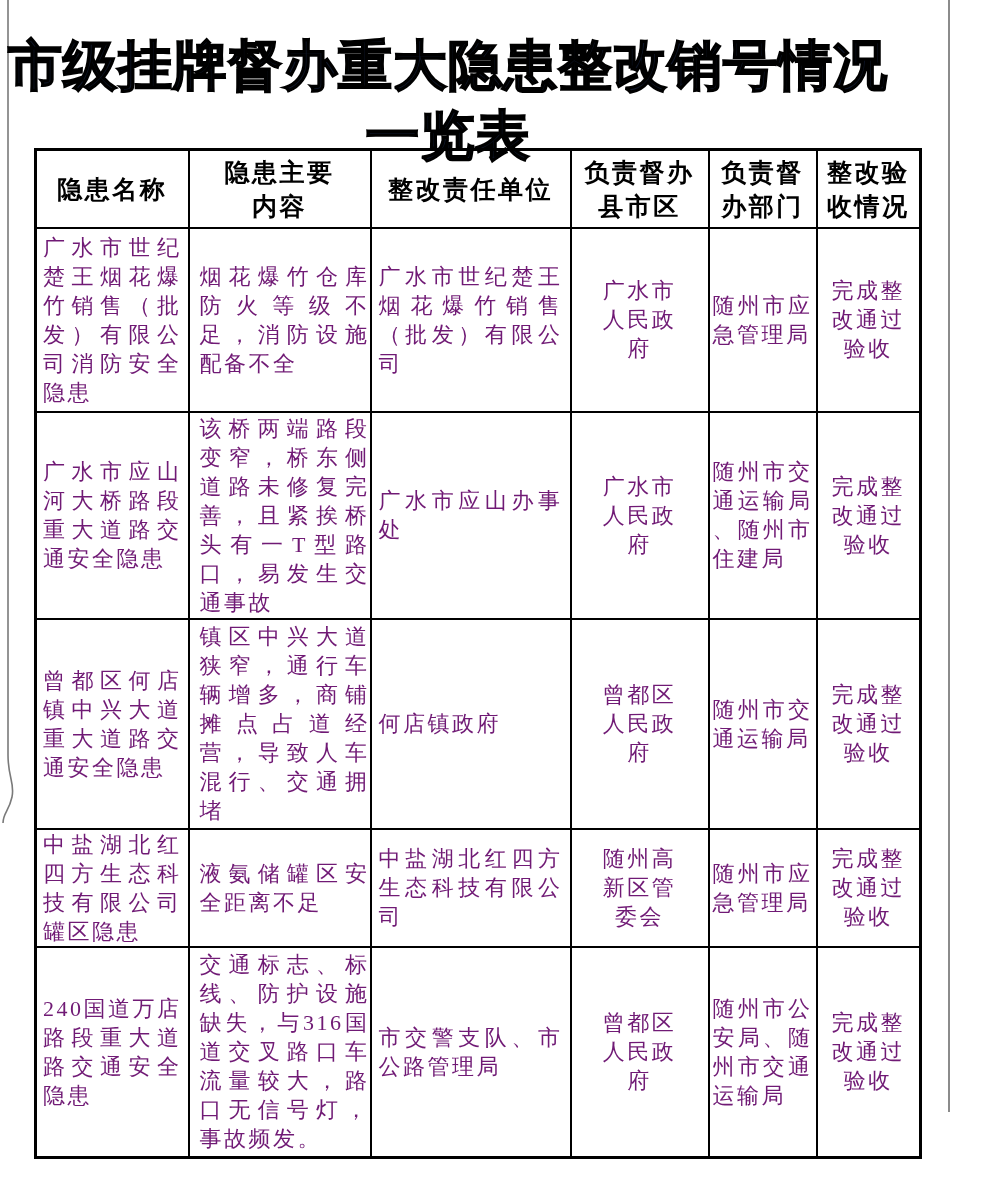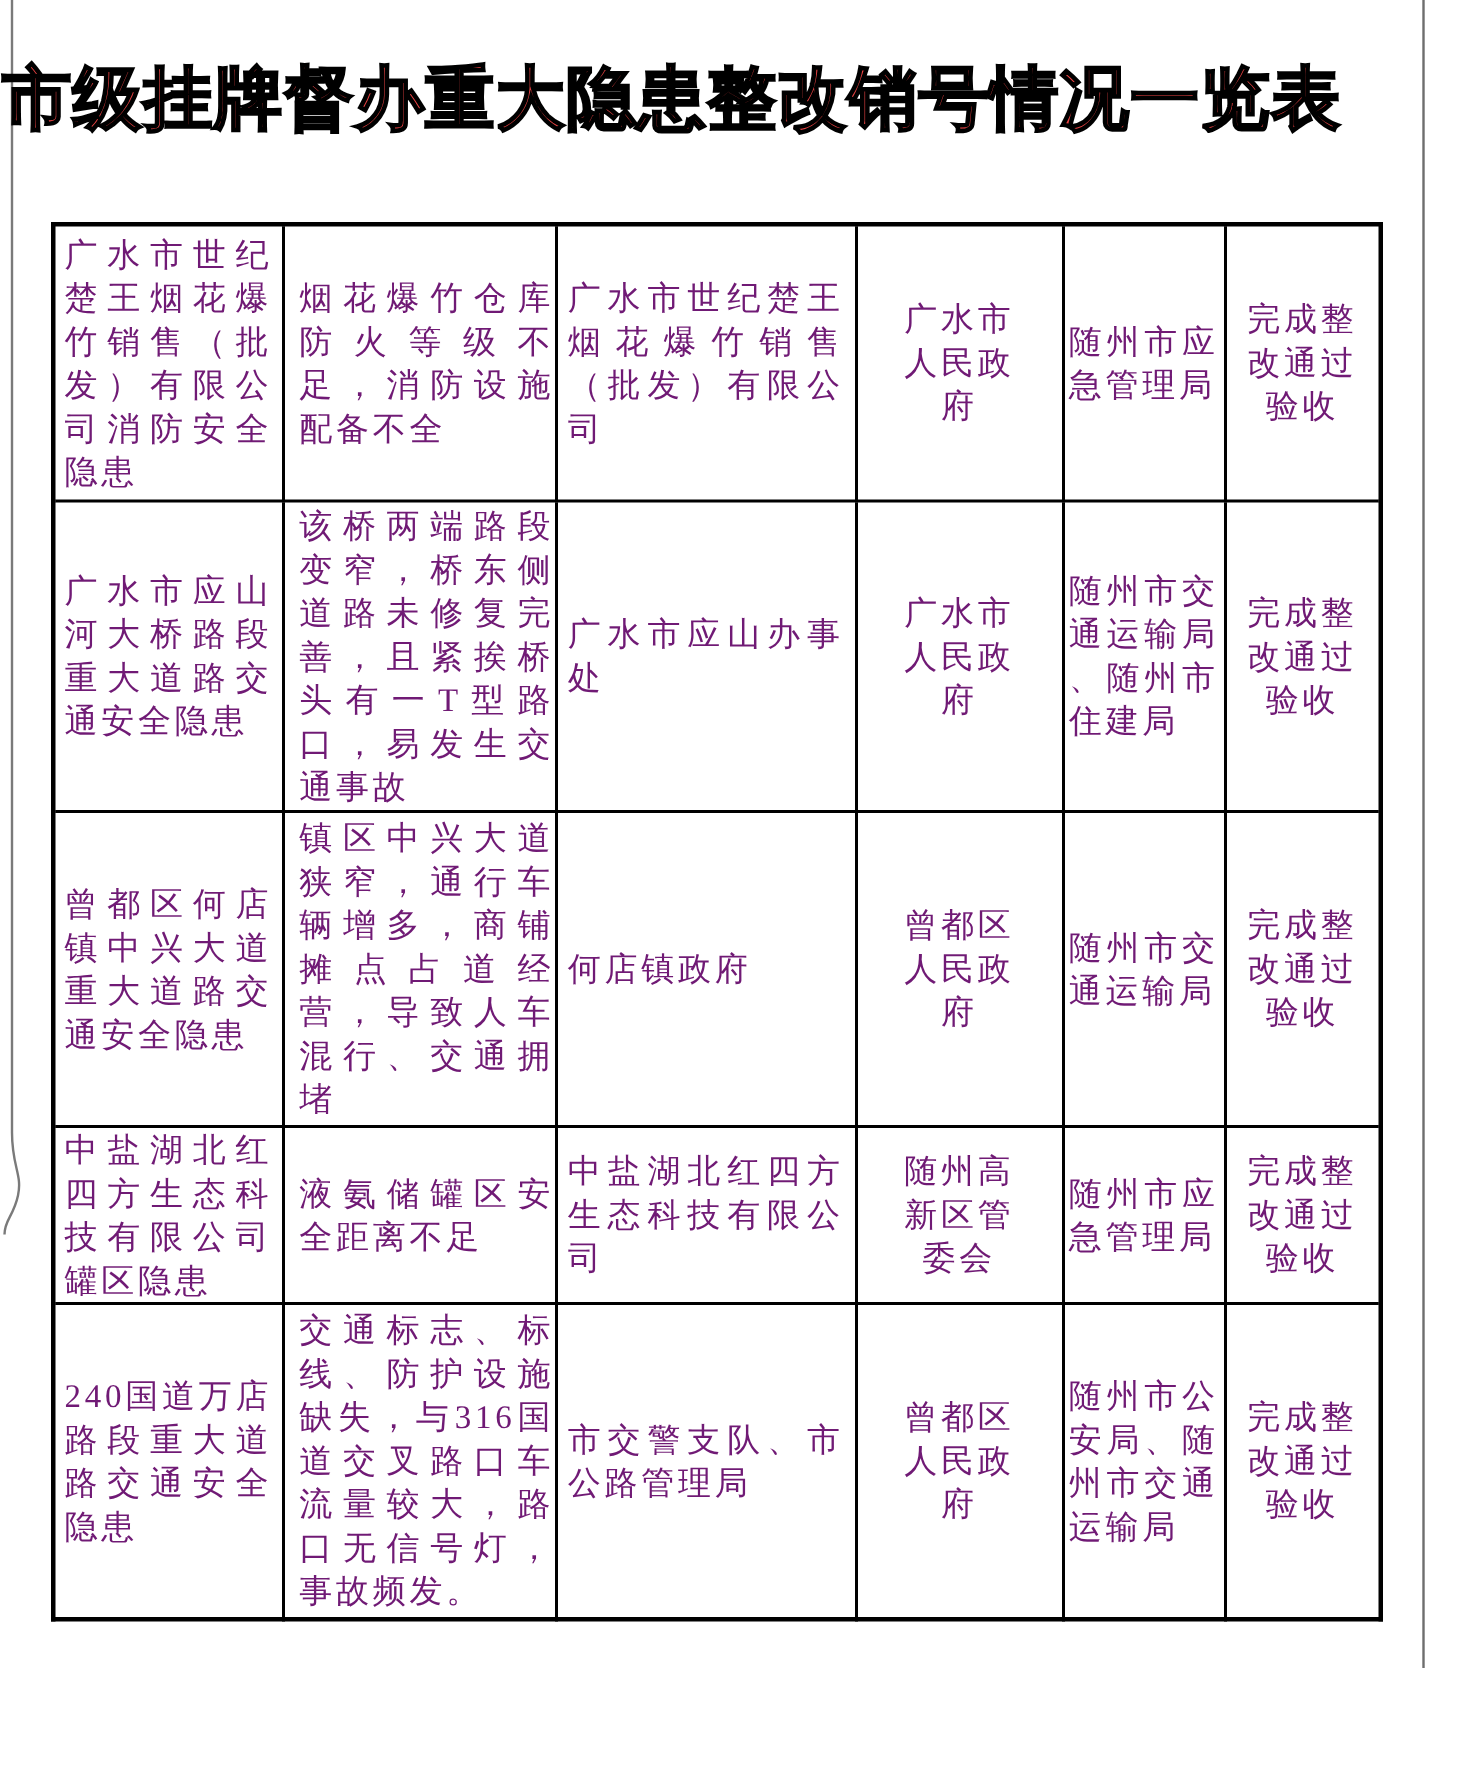--- a/index.html
+++ b/index.html
@@ -10,24 +10,24 @@
   }
   .scan-artifacts{
     position:absolute;left:0;top:0;width:989px;height:1180px;
     pointer-events:none;
   }
   .doc-title{
     position:absolute;top:30px;left:0;width:896px;
     text-align:center;
     font-family:"Liberation Sans", sans-serif;
     font-weight:900;
-    font-size:46px;
+    font-size:54px;
     line-height:70px;
     letter-spacing:1px;
-    color:#ef4444;
+    color:#0f172a;
     -webkit-text-stroke:1.6px #000;
   }
   table.main{
     position:absolute;left:34px;top:148px;
     border-collapse:collapse;table-layout:fixed;
     border:3px solid #000;
     width:885px;
   }
   table.main td, table.main th{
     border:2px solid #000;
@@ -73,20 +73,40 @@
 <table class="main">
   <colgroup>
     <col style="width:153px">
       <col style="width:182px">
       <col style="width:200px">
     <col style="width:138px">
       <col style="width:108px">
       <col style="width:104px">
   </colgroup>
   <tbody>
+      <tr class="hdr">
+    <th>
+          <div>隐患名称</div>
+        </th>
+    <th>
+          <div class="hw120">隐患主要内容</div>
+        </th>
+    <th>
+          <div>整改责任单位</div>
+        </th>
+    <th>
+          <div class="hw120">负责督办县市区</div>
+        </th>
+    <th>
+          <div class="hw95">负责督办部门</div>
+        </th>
+    <th>
+          <div class="hw95">整改验收情况</div>
+        </th>
+  </tr>
   <tr class="r1">
     <td class="c1">广水市世纪楚王烟花爆竹销售（批发）有限公司消防安全隐患</td>
     <td class="c2">烟花爆竹仓库防火等级不足，消防设施配备不全</td>
     <td class="c3">广水市世纪楚王烟花爆竹销售（批发）有限公司</td>
     <td class="c4">广水市人民政府</td>
     <td class="c5">随州市应急管理局</td>
     <td class="c6">完成整改通过验收</td>
   </tr>
   <tr class="r2">
     <td class="c1">广水市应山河大桥路段重大道路交通安全隐患</td>

